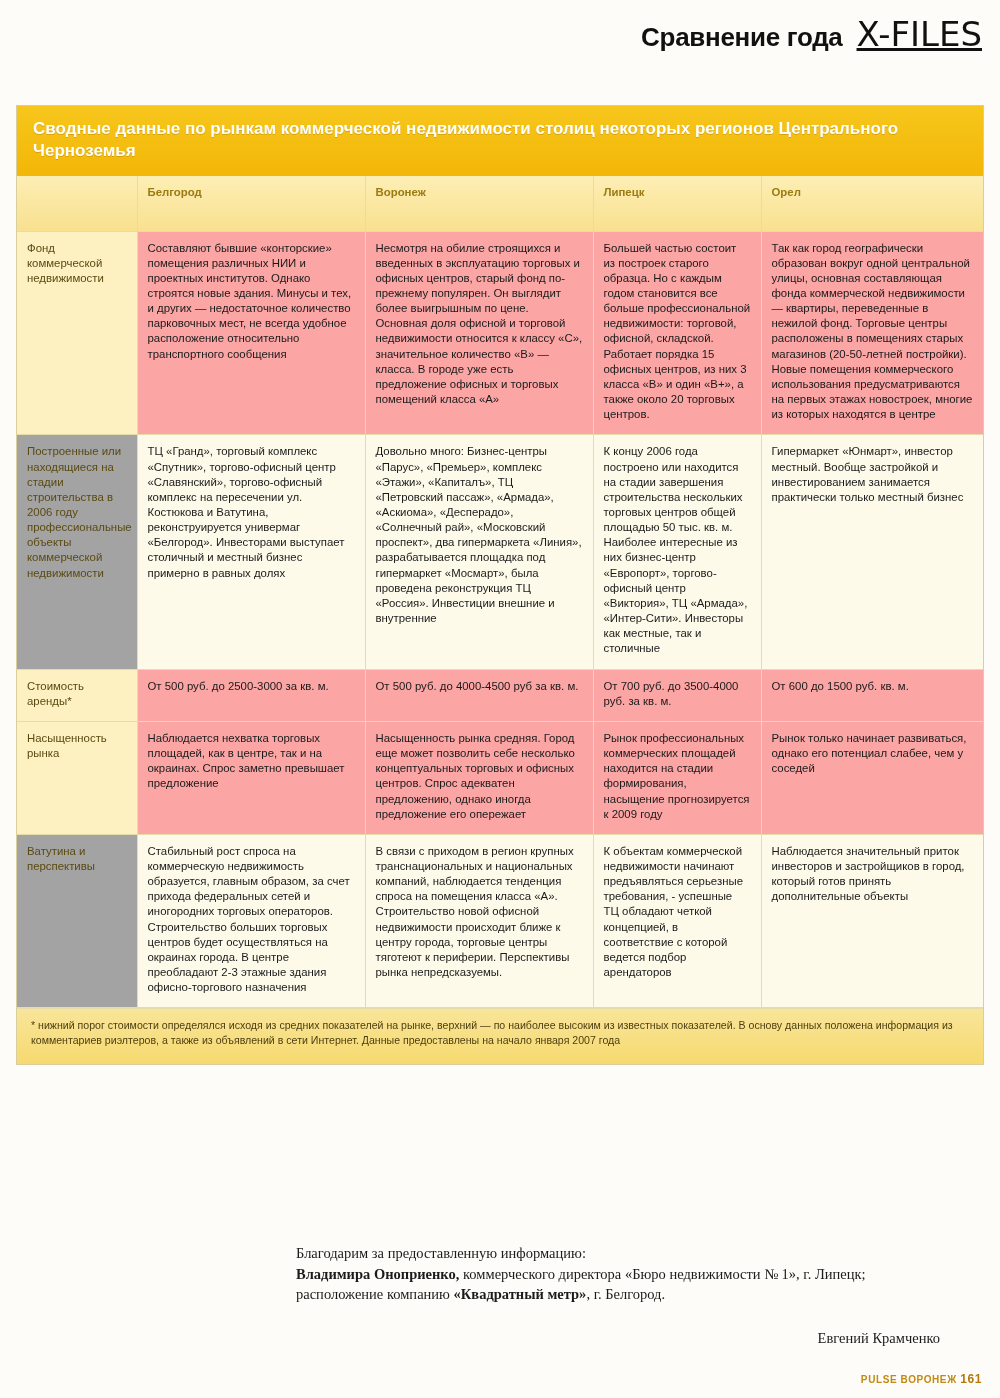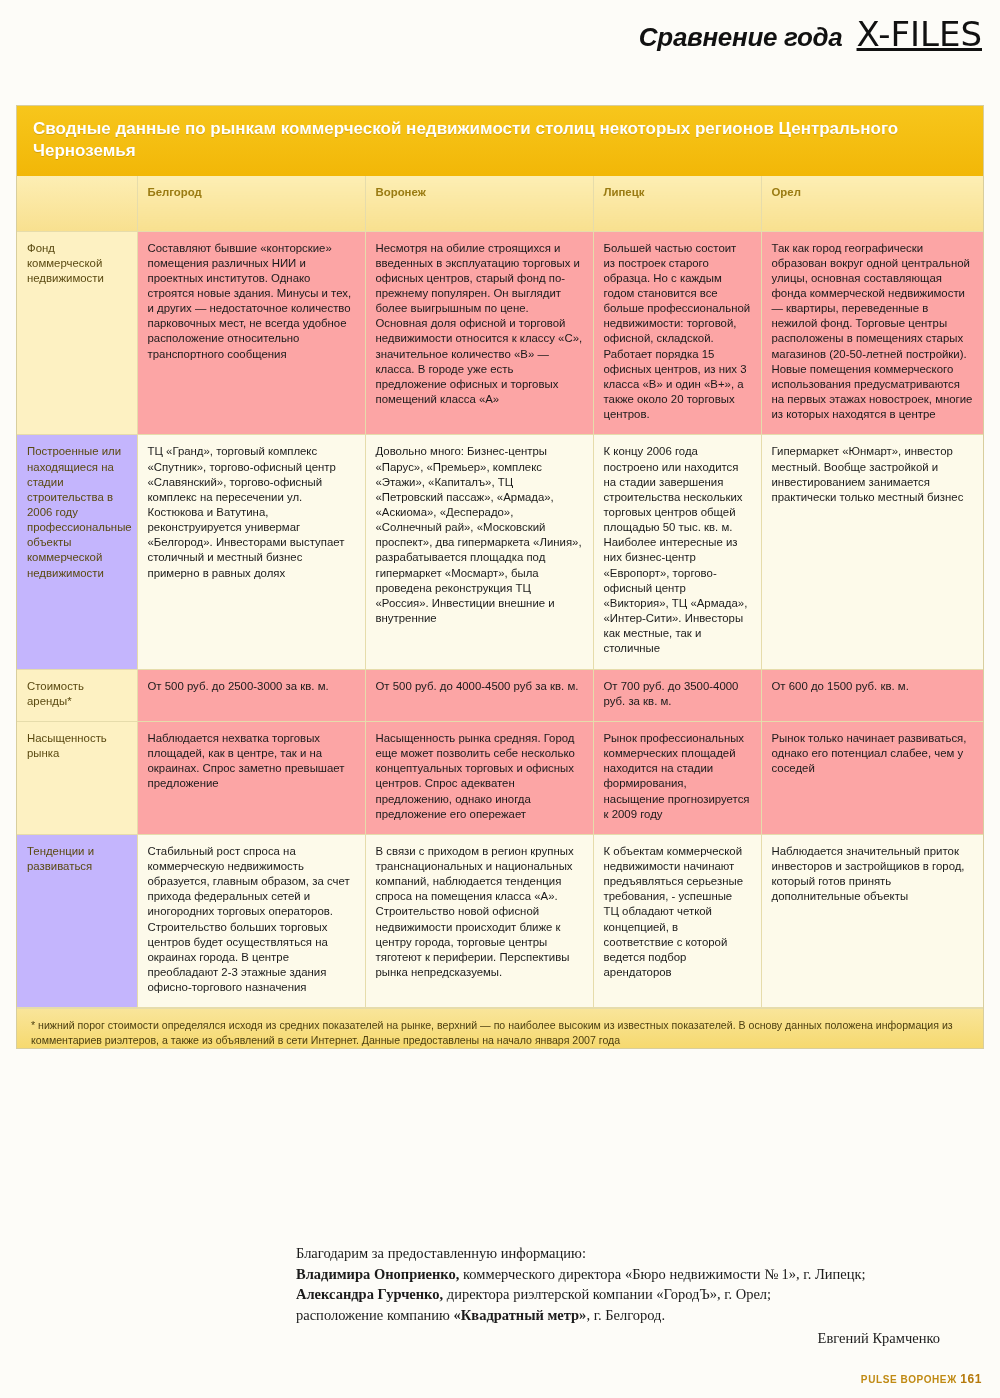--- a/index.html
+++ b/index.html
@@ -29,21 +29,20 @@
     right: 18px;
     display: flex;
     align-items: baseline;
     gap: 14px;
   }
   .header-title {
     font-size: 26px;
     font-weight: bold;
     color: #111;
     letter-spacing: -0.3px;
-    font-style: italic;
   }
   .header-brand {
     font-size: 34px;
     font-weight: normal;
     letter-spacing: 0px;
     color: #111;
     font-family: "DejaVu Sans", sans-serif;
     text-decoration: underline;
   }
 
@@ -109,28 +108,28 @@
   tbody tr.band-b td { background: #fdfaea; }
 
   td.rowlabel {
     font-weight: normal;
     font-size: 11.6px;
     color: #5a4a12;
     line-height: 1.3;
     background-image: none;
   }
   tbody tr.band-a td.rowlabel { background: #fdf1c2; }
-  tbody tr.band-b td.rowlabel { background: #c4b5fd; }
+  tbody tr.band-b td.rowlabel { background: #a3a3a3; }
 
   .footnote {
     background: linear-gradient(180deg,#f9e59a 0%, #f6d96f 100%);
     font-size: 10.6px;
     line-height: 1.38;
     color: #4c3f10;
-    padding: 9px 14px 0 14px;
+    padding: 9px 14px 16px 14px;
     border-top: 1px solid #e6dcab;
   }
 
   
   .credits {
     position: absolute;
     left: 296px;
     top: 1243px;
     width: 640px;
     font-family: "Liberation Serif", serif;
@@ -213,41 +212,38 @@
           <td class="cell">От 600 до 1500 руб. кв. м.</td>
         </tr>
         <tr class="band-a">
           <td class="rowlabel">Насыщенность рынка</td>
           <td class="cell">Наблюдается нехватка торговых площадей, как в центре, так и на окраинах. Спрос заметно превышает предложение</td>
           <td class="cell">Насыщенность рынка средняя. Город еще может позволить себе несколько концептуальных торговых и офисных центров. Спрос адекватен предложению, однако иногда предложение его опережает</td>
           <td class="cell">Рынок профессиональных коммерческих площадей находится на стадии формирования, насыщение прогнозируется к 2009 году</td>
           <td class="cell">Рынок только начинает развиваться, однако его потенциал слабее, чем у соседей</td>
         </tr>
         <tr class="band-b">
-          <td class="rowlabel">Тенденции и развиваться</td>
+          <td class="rowlabel">Ватутина и перспективы</td>
           <td class="cell">Стабильный рост спроса на коммерческую недвижимость образуется, главным образом, за счет прихода федеральных сетей и иногородних торговых операторов. Строительство больших торговых центров будет осуществляться на окраинах города. В центре преобладают 2-3 этажные здания офисно-торгового назначения</td>
           <td class="cell">В связи с приходом в регион крупных транснациональных и национальных компаний, наблюдается тенденция спроса на помещения класса «А». Строительство новой офисной недвижимости происходит ближе к центру города, торговые центры тяготеют к периферии. Перспективы рынка непредсказуемы.</td>
           <td class="cell">К объектам коммерческой недвижимости начинают предъявляться серьезные требования, - успешные ТЦ обладают четкой концепцией, в соответствие с которой ведется подбор арендаторов</td>
           <td class="cell">Наблюдается значительный приток инвесторов и застройщиков в город, который готов принять дополнительные объекты</td>
         </tr>
       </tbody>
     </table>
 
     <div class="footnote">* нижний порог стоимости определялся исходя из средних показателей на рынке, верхний — по наиболее высоким из известных показателей. В основу данных положена информация из комментариев риэлтеров, а также из объявлений в сети Интернет. Данные предоставлены на начало января 2007 года</div>
   </div>
 
   <div class="credits">
     <div>Благодарим за предоставленную информацию:</div>
     <div>
       <span class="bold">Владимира Оноприенко,</span><span> коммерческого директора «Бюро недвижимости № 1», г. Липецк;</span>
     </div>
     <div>
-      <span class="bold">Александра Гурченко,</span><span> директора риэлтерской компании «ГородЪ», г. Орел;</span>
-    </div>
-    <div>
       <span>расположение компанию </span><span class="bold">«Квадратный метр»</span><span>, г. Белгород.</span>
     </div>
   </div>
 
   <div class="signature">Евгений Крамченко</div>
 
   <div class="folio">
     <span>PULSE ВОРОНЕЖ</span>
     <span class="num">161</span>
   </div>

